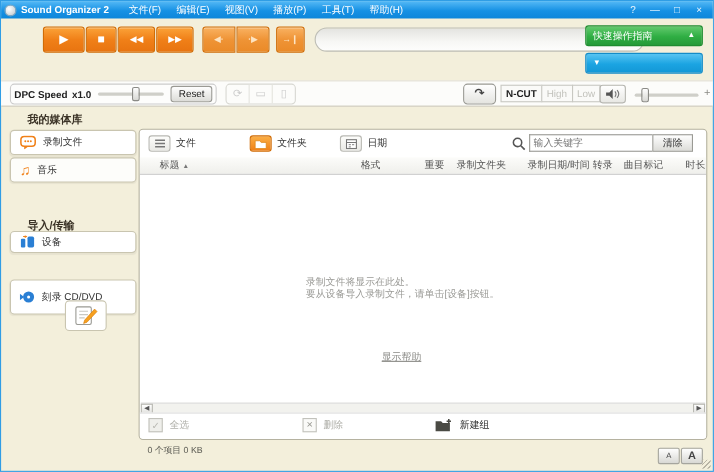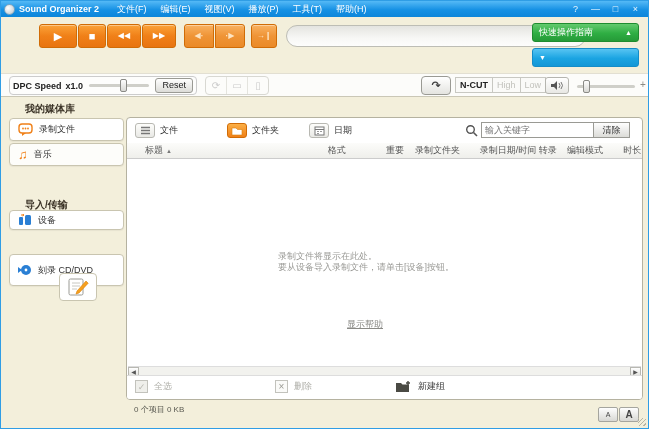--- a/index.html
+++ b/index.html
@@ -301,21 +301,21 @@
 
     <div class="theadrow">
       <span class="th" style="width:195px;">
         <span>标题</span><span class="sortarr">▲</span>
       </span>
       <span class="th" style="width:62px;">格式</span>
       <span class="th" style="width:31px;">重要</span>
       <span class="th" style="width:66px;">录制文件夹</span>
       <span class="th" style="width:66px;text-align:center;">录制日期/时间</span>
       <span class="th" style="width:30px;">转录</span>
-      <span class="th" style="width:60px;">编辑模式</span>
+      <span class="th" style="width:60px;">曲目标记</span>
       <span class="th" style="width:20px;">时长</span>
     </div>
 
     <div class="emptymsg">
       <div>录制文件将显示在此处。</div>
       <div>要从设备导入录制文件，请单击[设备]按钮。</div>
     </div>
     <a class="helplink">显示帮助</a>
 
     <div class="hscroll">

